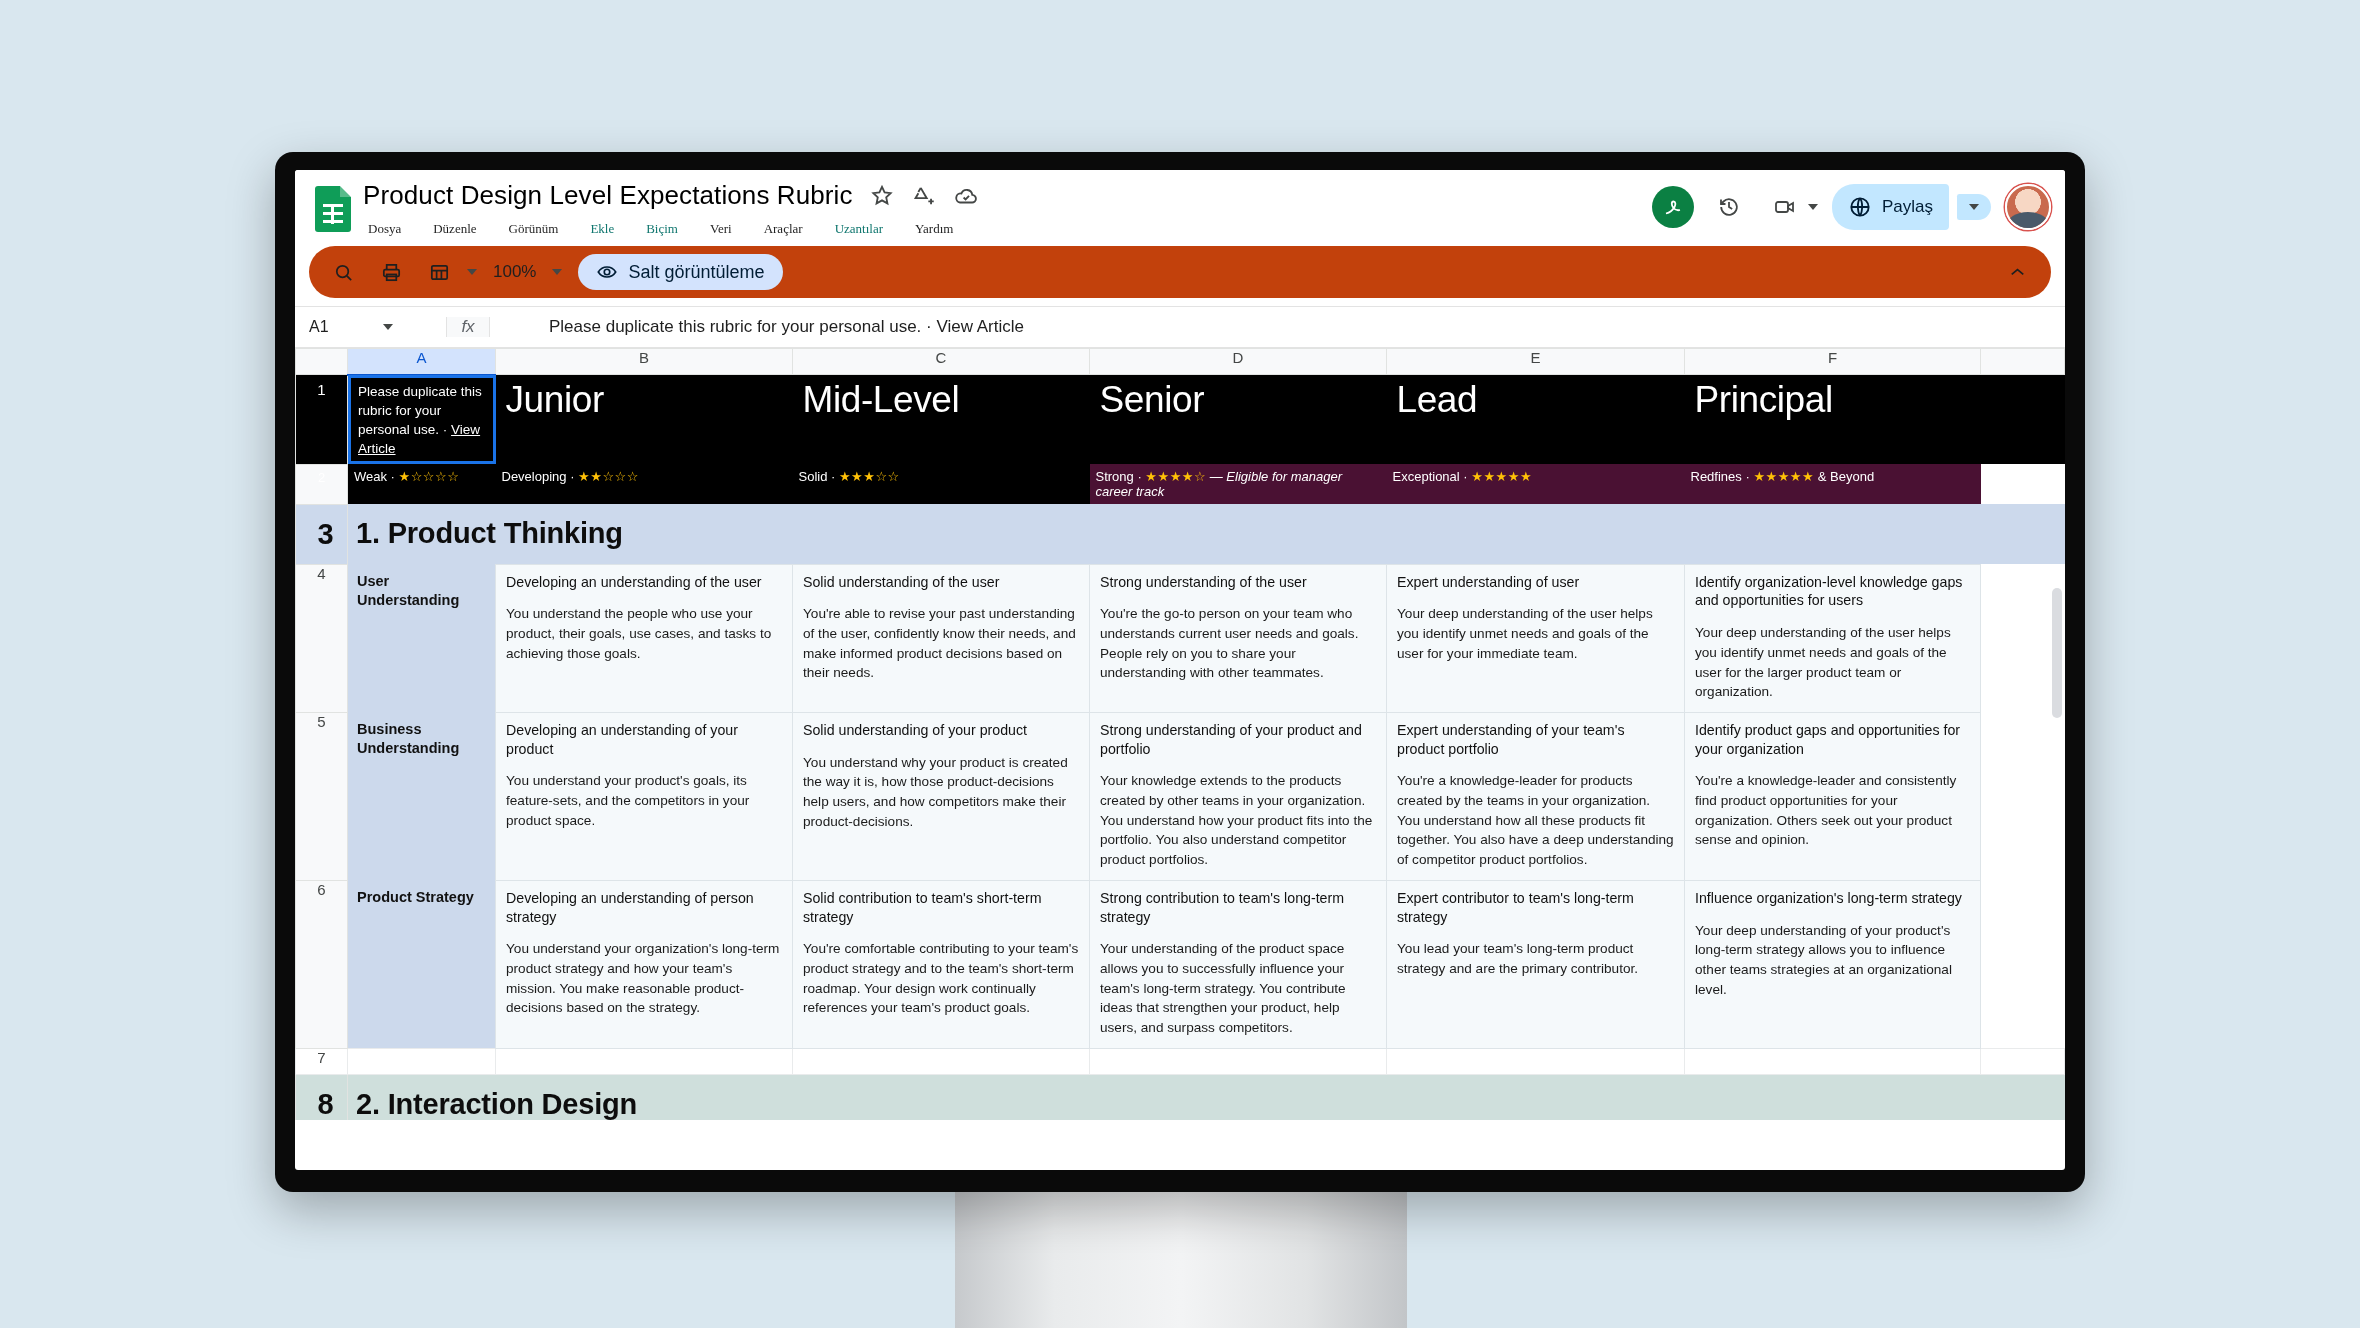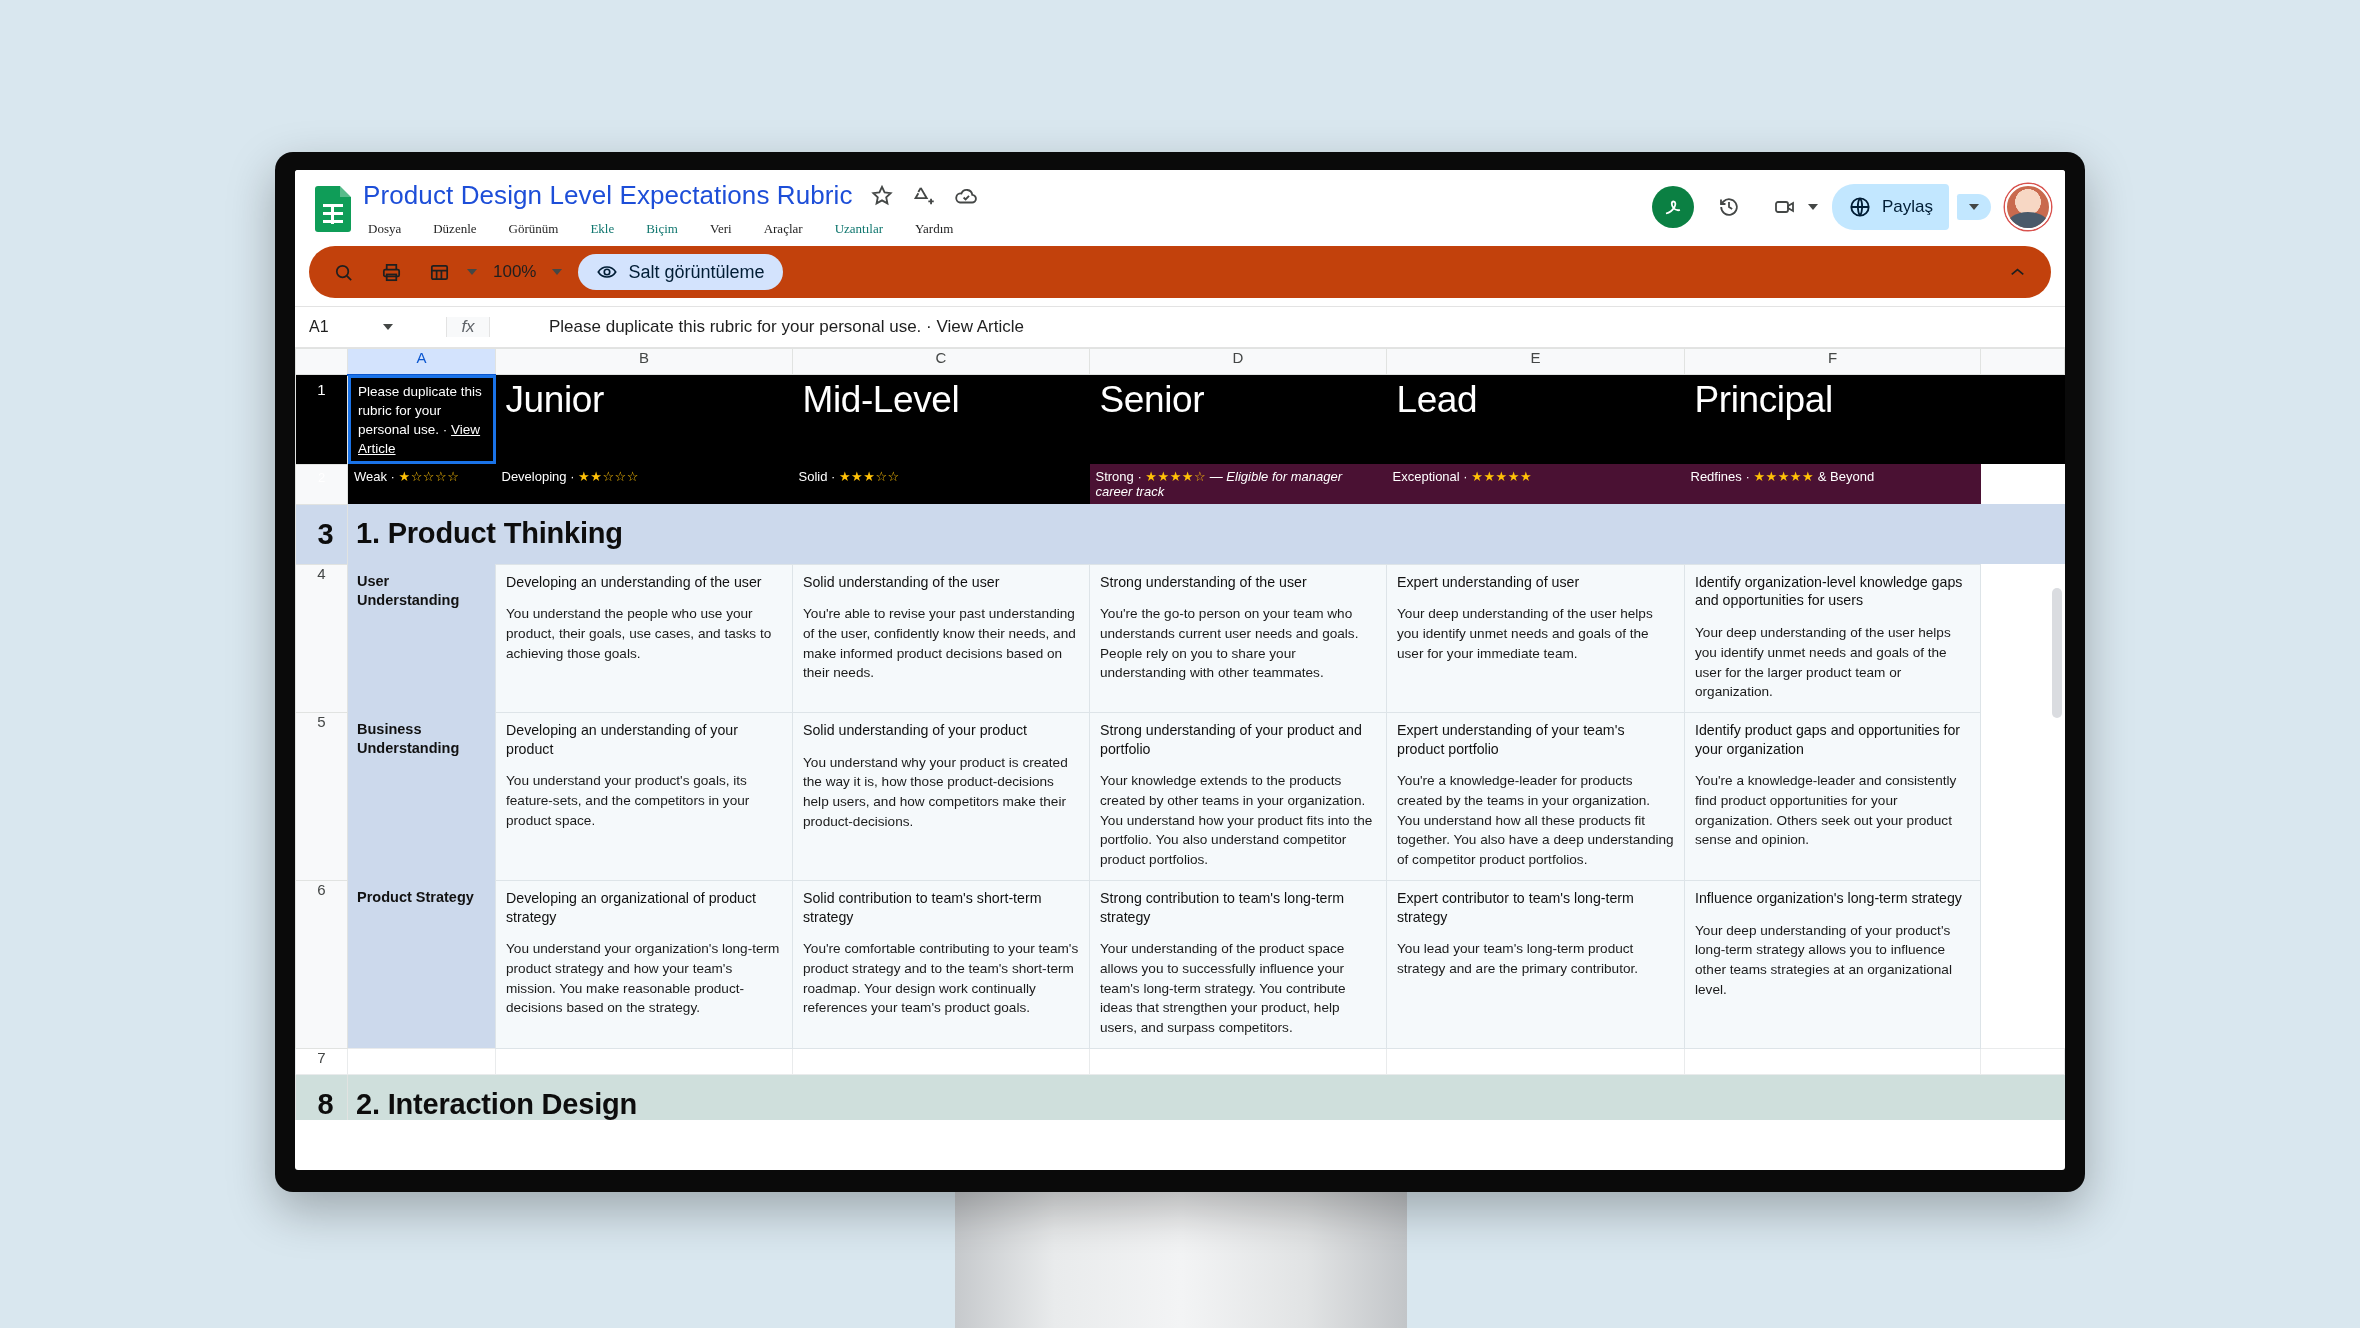--- a/index.html
+++ b/index.html
@@ -42,21 +42,21 @@
   .g-logo::after{
     content:""; position:absolute; left:8px; top:18px; width:20px; height:20px;
     background:
       linear-gradient(#fff,#fff) 0 0/100% 3px no-repeat,
       linear-gradient(#fff,#fff) 0 8px/100% 3px no-repeat,
       linear-gradient(#fff,#fff) 0 16px/100% 3px no-repeat,
       linear-gradient(#fff,#fff) 8px 0/3px 100% no-repeat;
   }
   .title-wrap { flex: 1 1 auto; min-width: 0; }
   .doc-title-row { display:flex; align-items:center; gap: 16px; }
-  .doc-title { font-size: 26px; color:#1d4ed8; font-weight: 400; letter-spacing:.1px; white-space:nowrap;}
+  .doc-title { font-size: 26px; color:#000000; font-weight: 400; letter-spacing:.1px; white-space:nowrap;}
   .hicon { width:26px; height:26px; color:#444746; display:inline-flex; align-items:center; justify-content:center;}
   .hicon svg { width:100%; height:100%; fill:none; stroke:#444746; stroke-width:1.7; }
   .menu-row { display:flex; gap: 22px; margin-top: 7px; }
   .menu-item { font-size: 13px; color:#1f1f1f; padding: 3px 5px; border-radius: 5px; white-space:nowrap;font-family:Liberation Serif, serif;}
   .menu-item.dim { color:#0f766e; }
   .head-right { display:flex; align-items:center; gap: 14px; margin: 4px 0 0 10px; flex:none; }
   .circ-btn { width:42px; height:42px; border-radius:50%; display:flex; align-items:center; justify-content:center; }
   .circ-btn svg{ width:24px; height:24px; fill:none; stroke:#444746; stroke-width:1.8;}
   .pencil-btn { background:#0b8043; }
   .pencil-btn svg{ stroke:#fff; }
@@ -400,21 +400,21 @@
               <h4>Identify product gaps and opportunities for your organization</h4>
               <p>You're a knowledge-leader and consistently find product opportunities for your organization. Others seek out your product sense and opinion.</p>
             </td>
             <td class="pad-col"></td>
           </tr>
 
           <tr>
             <td class="rowhead">6</td>
             <td class="rowlabel">Product Strategy</td>
             <td class="cell">
-              <h4>Developing an organizational of product strategy</h4>
+              <h4>Developing an understanding of person strategy</h4>
               <p>You understand your organization's long-term product strategy and how your team's mission. You make reasonable product-decisions based on the strategy.</p>
             </td>
             <td class="cell">
               <h4>Solid contribution to team's short-term strategy</h4>
               <p>You're comfortable contributing to your team's product strategy and to the team's short-term roadmap. Your design work continually references your team's product goals.</p>
             </td>
             <td class="cell">
               <h4>Strong contribution to team's long-term strategy</h4>
               <p>Your understanding of the product space allows you to successfully influence your team's long-term strategy. You contribute ideas that strengthen your product, help users, and surpass competitors.</p>
             </td>

